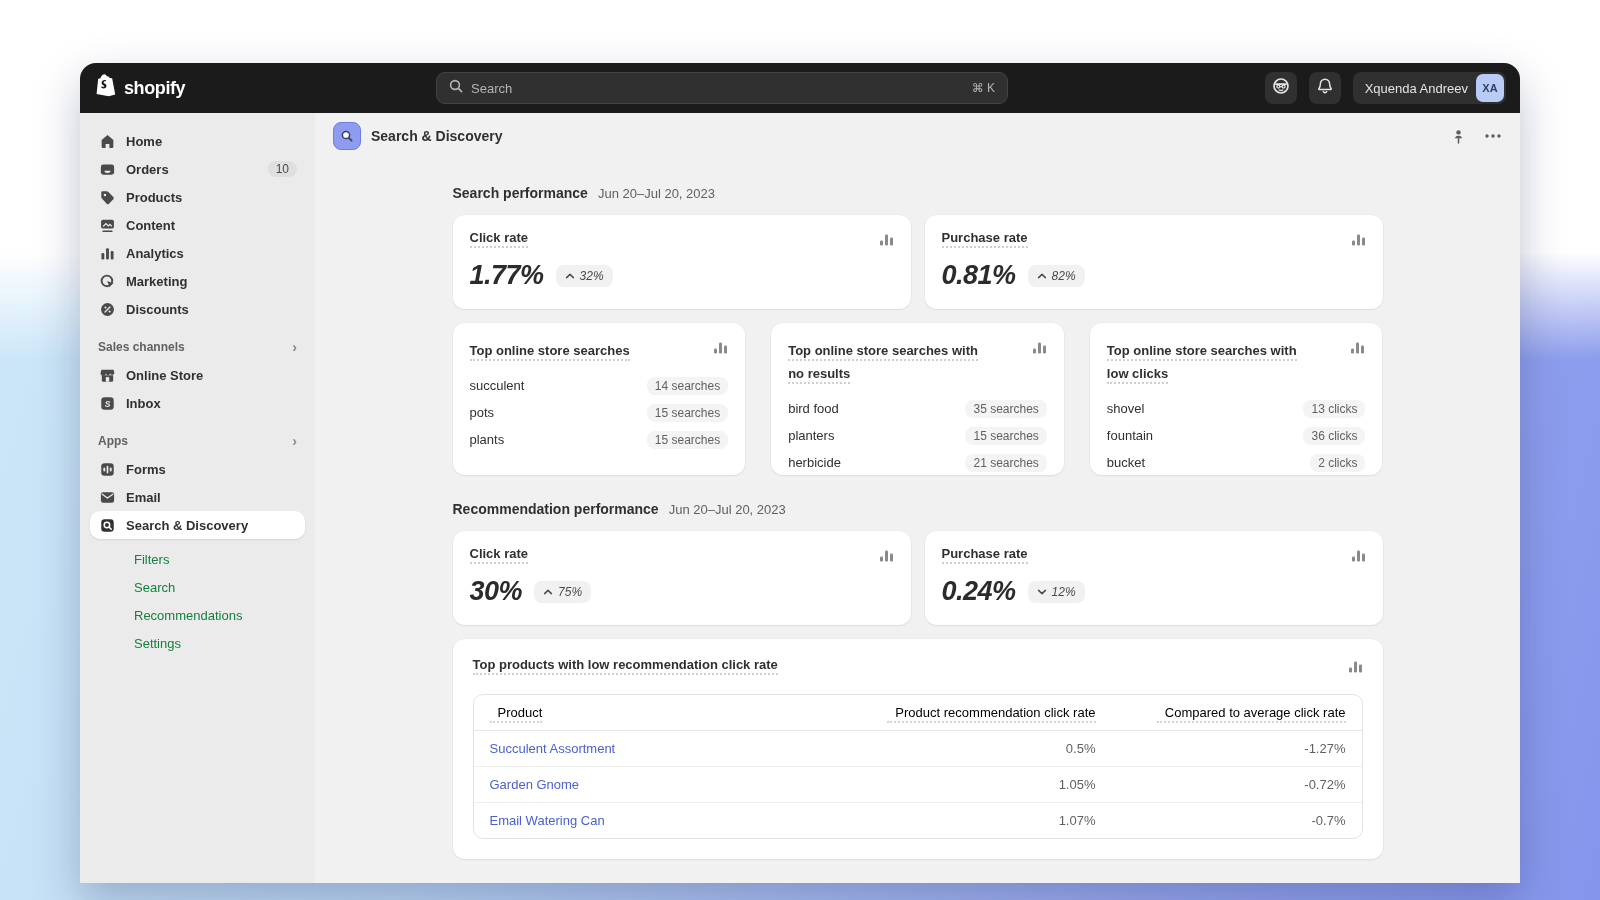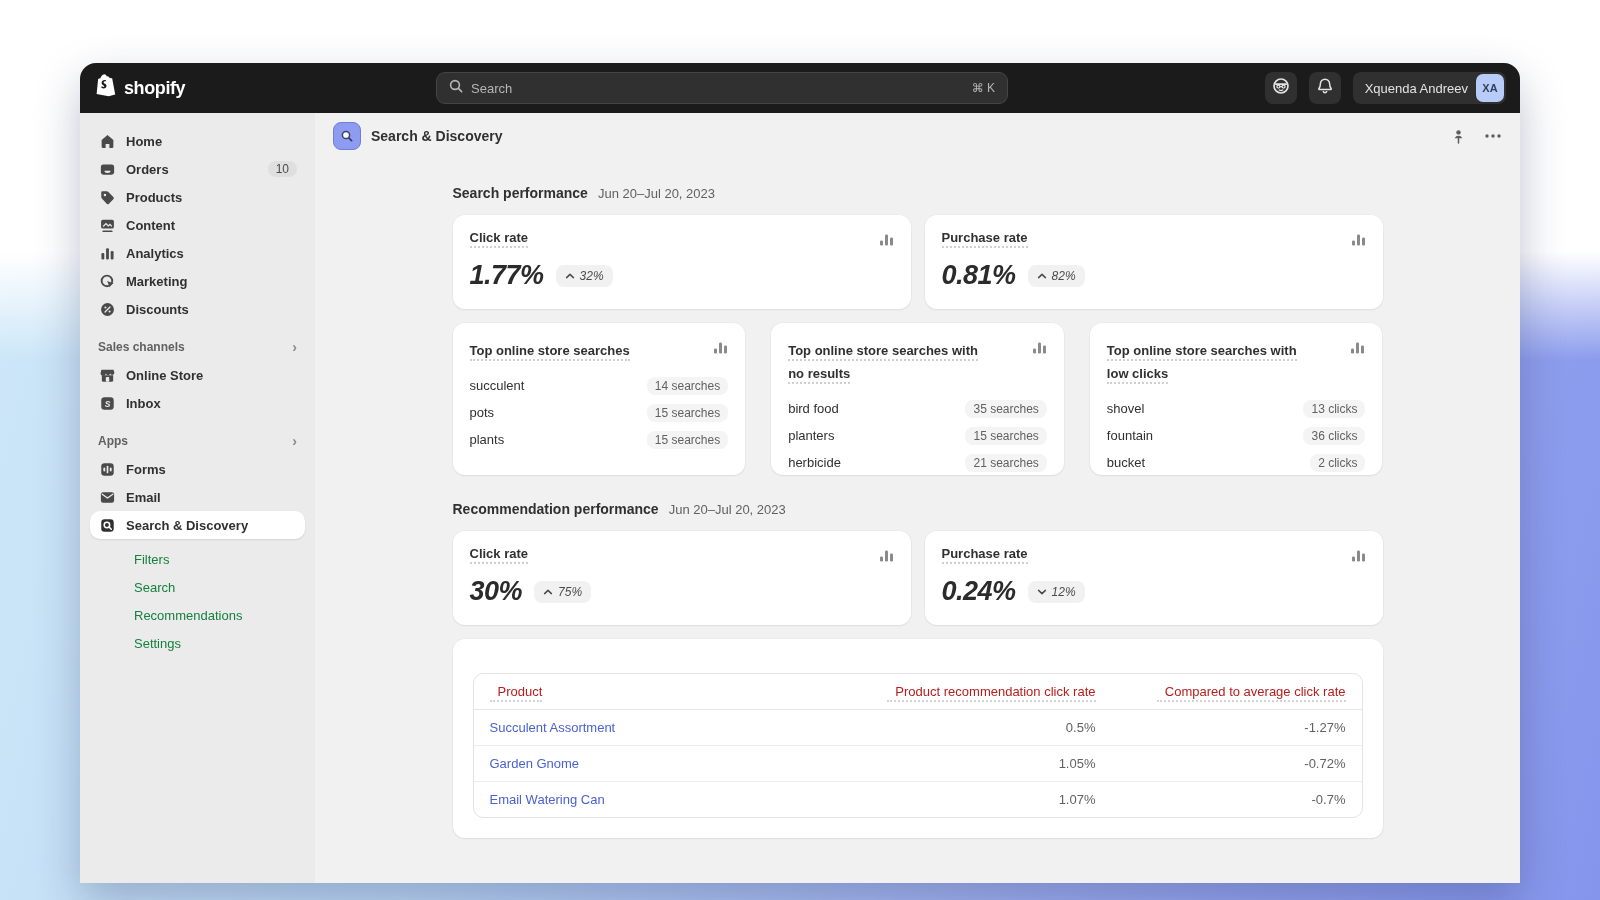--- a/index.html
+++ b/index.html
@@ -74,21 +74,21 @@
   .list-row { display:flex; align-items:center; justify-content:space-between; height:27px; }
   .term { font-size:13px; color:#303030; }
   .pill { background:#f4f4f4; border-radius:8px; padding:2px 8px; font-size:12px; color:#616161; white-space:nowrap; }
   
   .table-card { margin-top:14px; padding:18px 20px 20px; }
   .table { border:1px solid #e3e3e3; border-radius:10px; overflow:hidden; margin-top:16px; }
   .trow { display:grid; grid-template-columns:1fr 300px 250px; align-items:center; padding:10px 16px; }
   .trow.head { border-bottom:1px solid #e7e7e7; color:#4a4a4a; font-size:13px; }
   .trow.data { border-bottom:1px solid #ededed; }
   .trow.data:last-child { border-bottom:none; }
-  .th-label { font-size:13px; color:#b91c1c; border-bottom:2px dotted #d4d4d4; padding-bottom:1px; cursor:help;padding-left:8px; }
+  .th-label { font-size:13px; color:#000000; border-bottom:2px dotted #d4d4d4; padding-bottom:1px; cursor:help;padding-left:8px; }
   .cell-r { text-align:right; }
   .cell-r .th-label { display:inline; }
   .prod-link { font-size:13px; color:#4a62d0; cursor:pointer; }
   .num { font-size:13px; color:#616161; }
   svg { flex:none; }
 </style>
 </head>
 <body>
 
 <div class="window">
@@ -477,20 +477,28 @@
                   <svg width="10" height="8" viewBox="0 0 10 8">
                       <path d="M1.6 5.6 L5 2.4 L8.4 5.6" stroke="#4a4a4a" stroke-width="1.5" fill="none" stroke-linecap="round" stroke-linejoin="round"></path>
                     </svg>
                   <span>12%</span>
                 </span>
               </div>
             </div>
           </div>
 
           <div class="card table-card">
+            <div class="card-head">
+              <span class="tt-label">Top products with low recommendation click rate</span>
+              <span class="chart-icon"><svg width="15" height="15" viewBox="0 0 15 15">
+                    <rect x="1" y="8.5" width="3" height="5" rx="1.2" fill="#8a8a8a"></rect>
+                    <rect x="6" y="2.5" width="3" height="11" rx="1.2" fill="#8a8a8a"></rect>
+                    <rect x="11" y="5.5" width="3" height="8" rx="1.2" fill="#8a8a8a"></rect>
+                  </svg></span>
+            </div>
             <div class="table">
               <div class="trow head">
                 <span><span class="th-label">Product</span></span>
                 <span class="cell-r"><span class="th-label">Product recommendation click rate</span></span>
                 <span class="cell-r"><span class="th-label">Compared to average click rate</span></span>
               </div>
               <div class="trow data">
                 <span class="prod-link">Succulent Assortment</span>
                 <span class="num cell-r">0.5%</span>
                 <span class="num cell-r">-1.27%</span>

